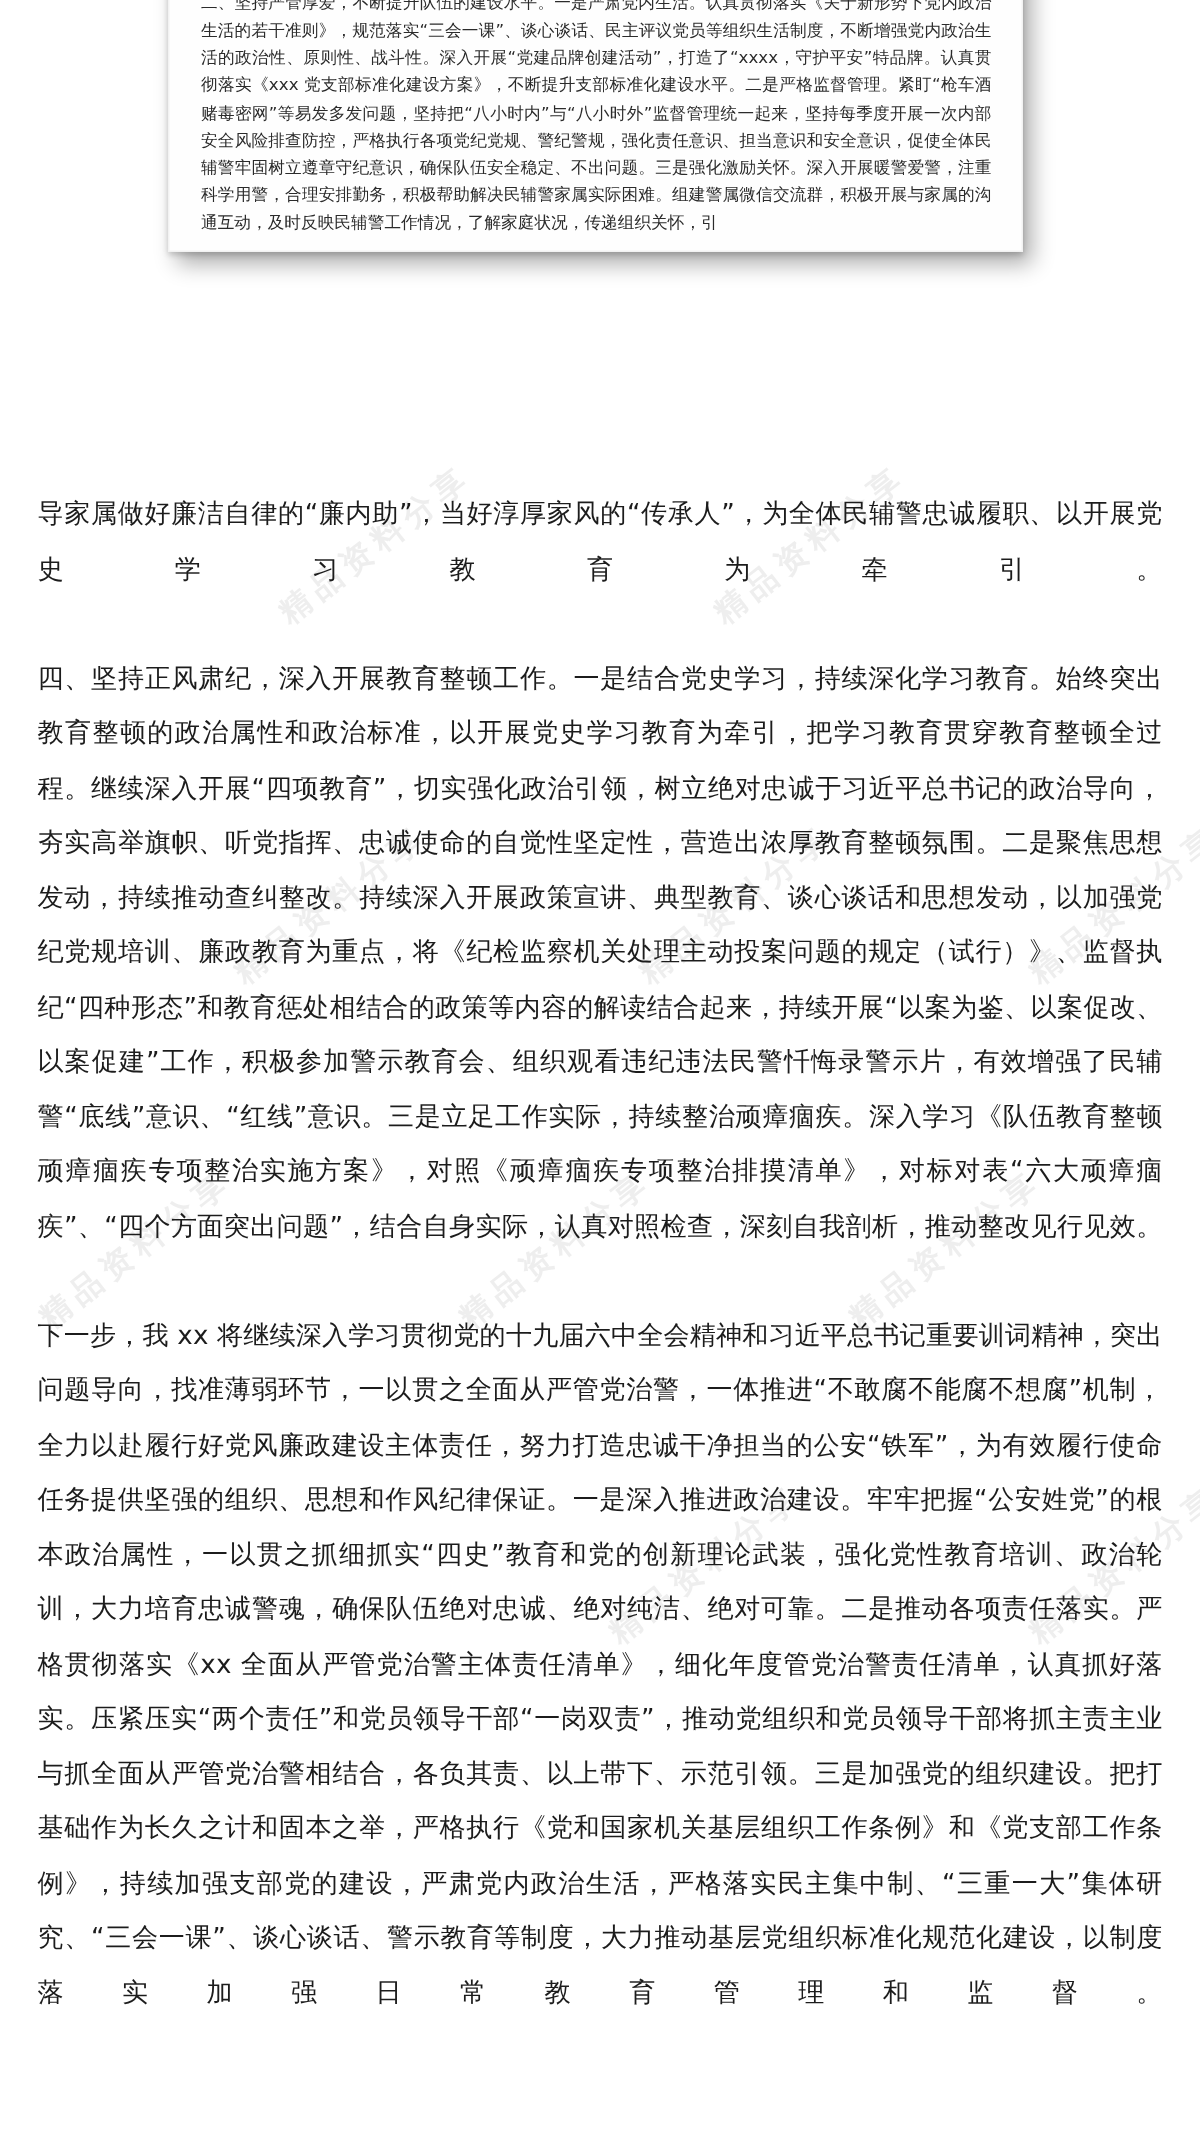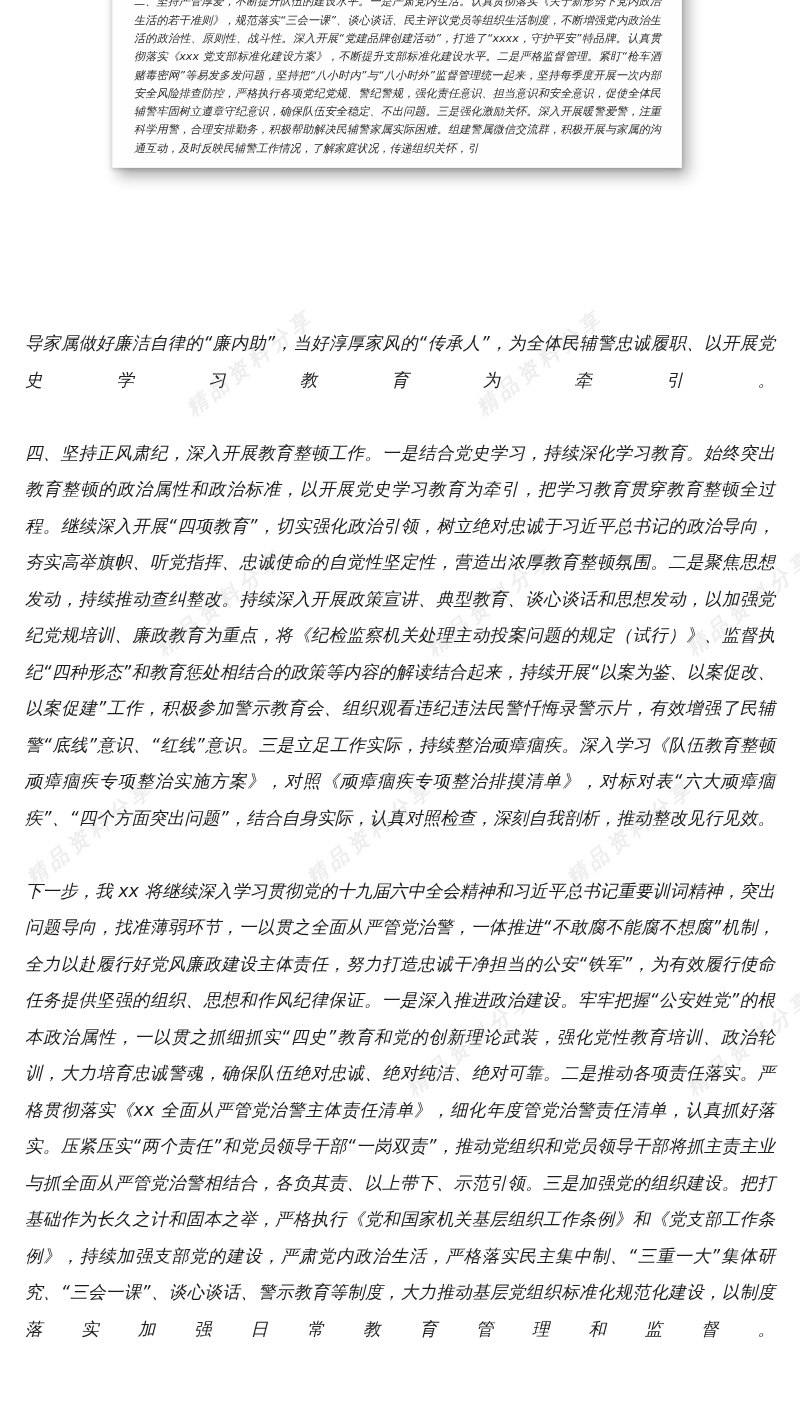--- a/index.html
+++ b/index.html
@@ -9,21 +9,20 @@
     background: #ffffff;
     font-family: "Liberation Sans", "DejaVu Sans", sans-serif;
     overflow: hidden;
   }
   #page {
     position: relative;
     width: 800px;
     height: 1419px;
     background: #ffffff;
     overflow: hidden;
-    font-style: italic;
   }
 
   
   #preview-wrap {
     position: absolute;
     left: 0; top: 0;
     width: 800px;
     height: 200px;
     overflow: hidden;
   }

